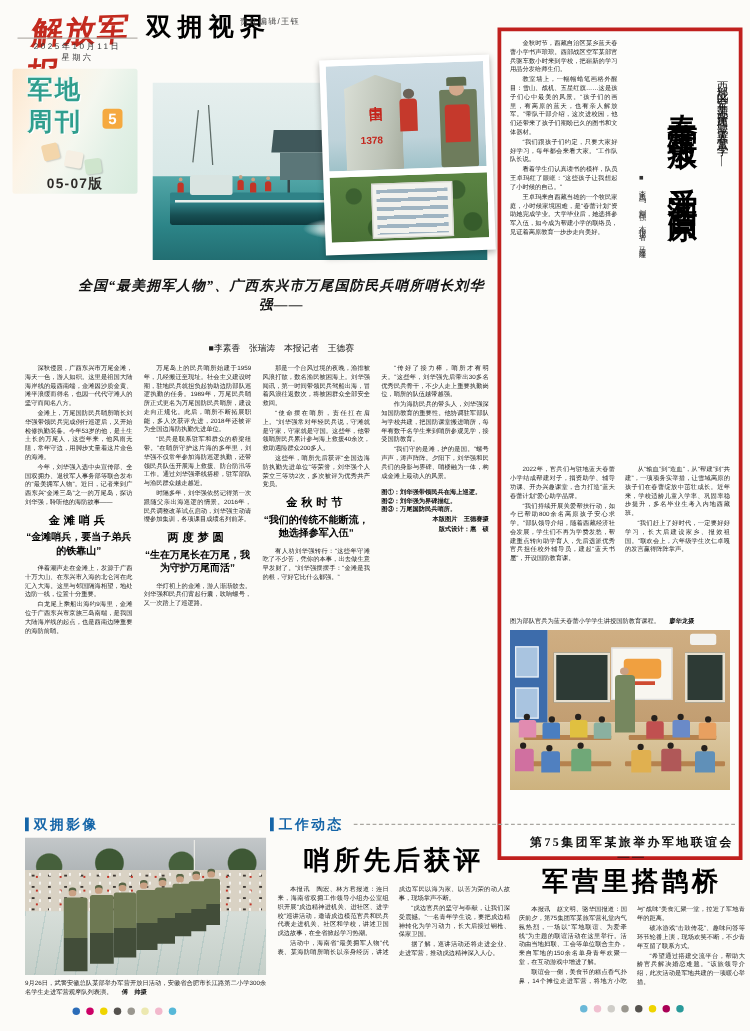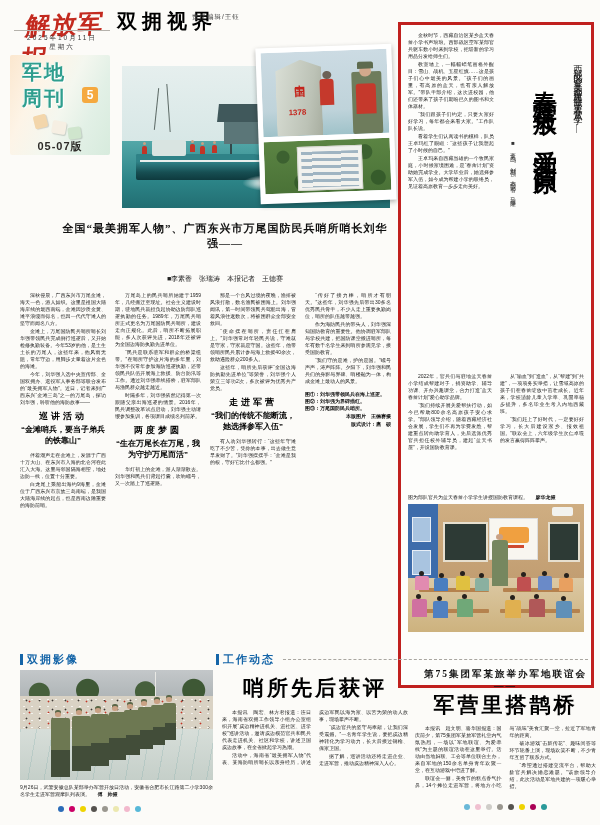--- a/index.html
+++ b/index.html
@@ -181,45 +181,45 @@
       <div class="fig-head" style="left:61px;top:20px;width:9px;height:8px;background:#6b6257;"></div>
     </div>
     <div class="ph" style="position:relative;width:100%;height:52px;margin-top:5px;">
       <div class="trees"></div>
       <div class="bldg" style="left:26%;top:12%;width:50%;height:80%;">
         <div class="bldg-win"></div>
       </div>
     </div>
   </div>
 
-  <div class="abs kicker" style="left:58px;top:221px;width:334px;">全国“最美拥军人物”、广西东兴市万尾国防民兵哨所哨长刘华强——</div>
+  <div class="abs kicker" style="left:58px;top:221px;width:334px;font-style:italic;">全国“最美拥军人物”、广西东兴市万尾国防民兵哨所哨长刘华强——</div>
   <div class="abs byline" style="left:60px;top:274px;width:330px;">■李素香　张瑞涛　本报记者　王德赛</div>
 
   <div class="col bt" style="left:20px;top:292px;">
     <p>深秋侵晨，广西东兴市万尾金滩，海天一色，游人如织。这里是祖国大陆海岸线的最西南端，金滩因沙质金黄、滩平浪缓而得名，也因一代代守滩人的坚守而闻名八方。</p>
     <p>金滩上，万尾国防民兵哨所哨长刘华强带领民兵完成例行巡逻后，又开始检修执勤装备。今年53岁的他，是土生土长的万尾人，这些年来，他风雨无阻，常年守边，用脚步丈量着这片金色的海滩。</p>
     <p>今年，刘华强入选中央宣传部、全国双拥办、退役军人事务部等联合发布的“最美拥军人物”。近日，记者来到广西东兴“金滩三岛”之一的万尾岛，探访刘华强，聆听他的海防故事——</p>
-    <div class="subhead">巡讲活动</div>
+    <div class="subhead">金滩哨兵</div>
     <div class="subquote">“金滩哨兵，要当子弟兵的铁靠山”</div>
     <p>伴着潮声走在金滩上，发源于广西十万大山、在东兴市入海的北仑河在此汇入大海。这里与邻国隔海相望，地处边防一线，位置十分重要。</p>
     <p>白龙尾上乘船出海约9海里，金滩位于广西东兴市京族三岛南端，是我国大陆海岸线的起点，也是西南边陲重要的海防前哨。</p>
   </div>
   <div class="col bt" style="left:115px;top:292px;">
     <p>万尾岛上的民兵哨所始建于1959年，几经搬迁至现址。社会主义建设时期，驻地民兵就担负起协助边防部队巡逻执勤的任务。1989年，万尾民兵哨所正式更名为万尾国防民兵哨所，建设走向正规化。此后，哨所不断拓展职能，多人次获评先进，2018年还被评为全国边海防执勤先进单位。</p>
     <p>“民兵是联系驻军和群众的桥梁纽带。”在哨所守护这片海的多年里，刘华强不仅常年参加海防巡逻执勤，还带领民兵队伍开展海上救援、防台防汛等工作。通过刘华强牵线搭桥，驻军部队与渔民群众越走越近。</p>
     <p>时隔多年，刘华强依然记得第一次跟随父亲出海巡逻的情景。2016年，民兵调整改革试点启动，刘华强主动请缨参加集训，各项课目成绩名列前茅。</p>
     <div class="subhead">两度梦圆</div>
     <div class="subquote">“生在万尾长在万尾，我为守护万尾而活”</div>
     <p>华灯初上的金滩，游人渐渐散去。刘华强和民兵们背起行囊，吹响螺号，又一次踏上了巡逻路。</p>
   </div>
   <div class="col bt" style="left:210px;top:292px;">
     <p>那是一个台风过境的夜晚，渔排被风浪打散，数名渔民被困海上。刘华强闻讯，第一时间带领民兵驾船出海，冒着风浪往返数次，将被困群众全部安全救回。</p>
     <p>“使命摆在哨所，责任扛在肩上。”刘华强常对年轻民兵说，守滩就是守家，守家就是守国。这些年，他带领哨所民兵累计参与海上救援40余次，救助遇险群众200多人。</p>
     <p>这些年，哨所先后获评“全国边海防执勤先进单位”等荣誉，刘华强个人荣立三等功2次，多次被评为优秀共产党员。</p>
-    <div class="subhead">走进军营</div>
+    <div class="subhead">金秋时节</div>
     <div class="subquote">“我们的传统不能断流，她选择参军入伍”</div>
     <p>有人劝刘华强转行：“这些年守滩吃了不少苦，凭你的本事，出去做生意早发财了。”刘华强摆摆手：“金滩是我的根，守好它比什么都强。”</p>
   </div>
   <div class="col bt" style="left:305px;top:292px;width:86px;">
     <p>“传好了接力棒，哨所才有明天。”这些年，刘华强先后带出30多名优秀民兵骨干，不少人走上重要执勤岗位，哨所的队伍越带越强。</p>
     <p>作为海防民兵的带头人，刘华强深知国防教育的重要性。他协调驻军部队与学校共建，把国防课堂搬进哨所，每年有数千名学生来到哨所参观见学，接受国防教育。</p>
     <p>“我们守的是滩，护的是国。”螺号声声，涛声阵阵。夕阳下，刘华强和民兵们的身影与界碑、哨楼融为一体，构成金滩上最动人的风景。</p>
     <div class="caps">
       <div>图①：刘华强带领民兵在海上巡逻。</div>
       <div>图②：刘华强为界碑描红。</div>

